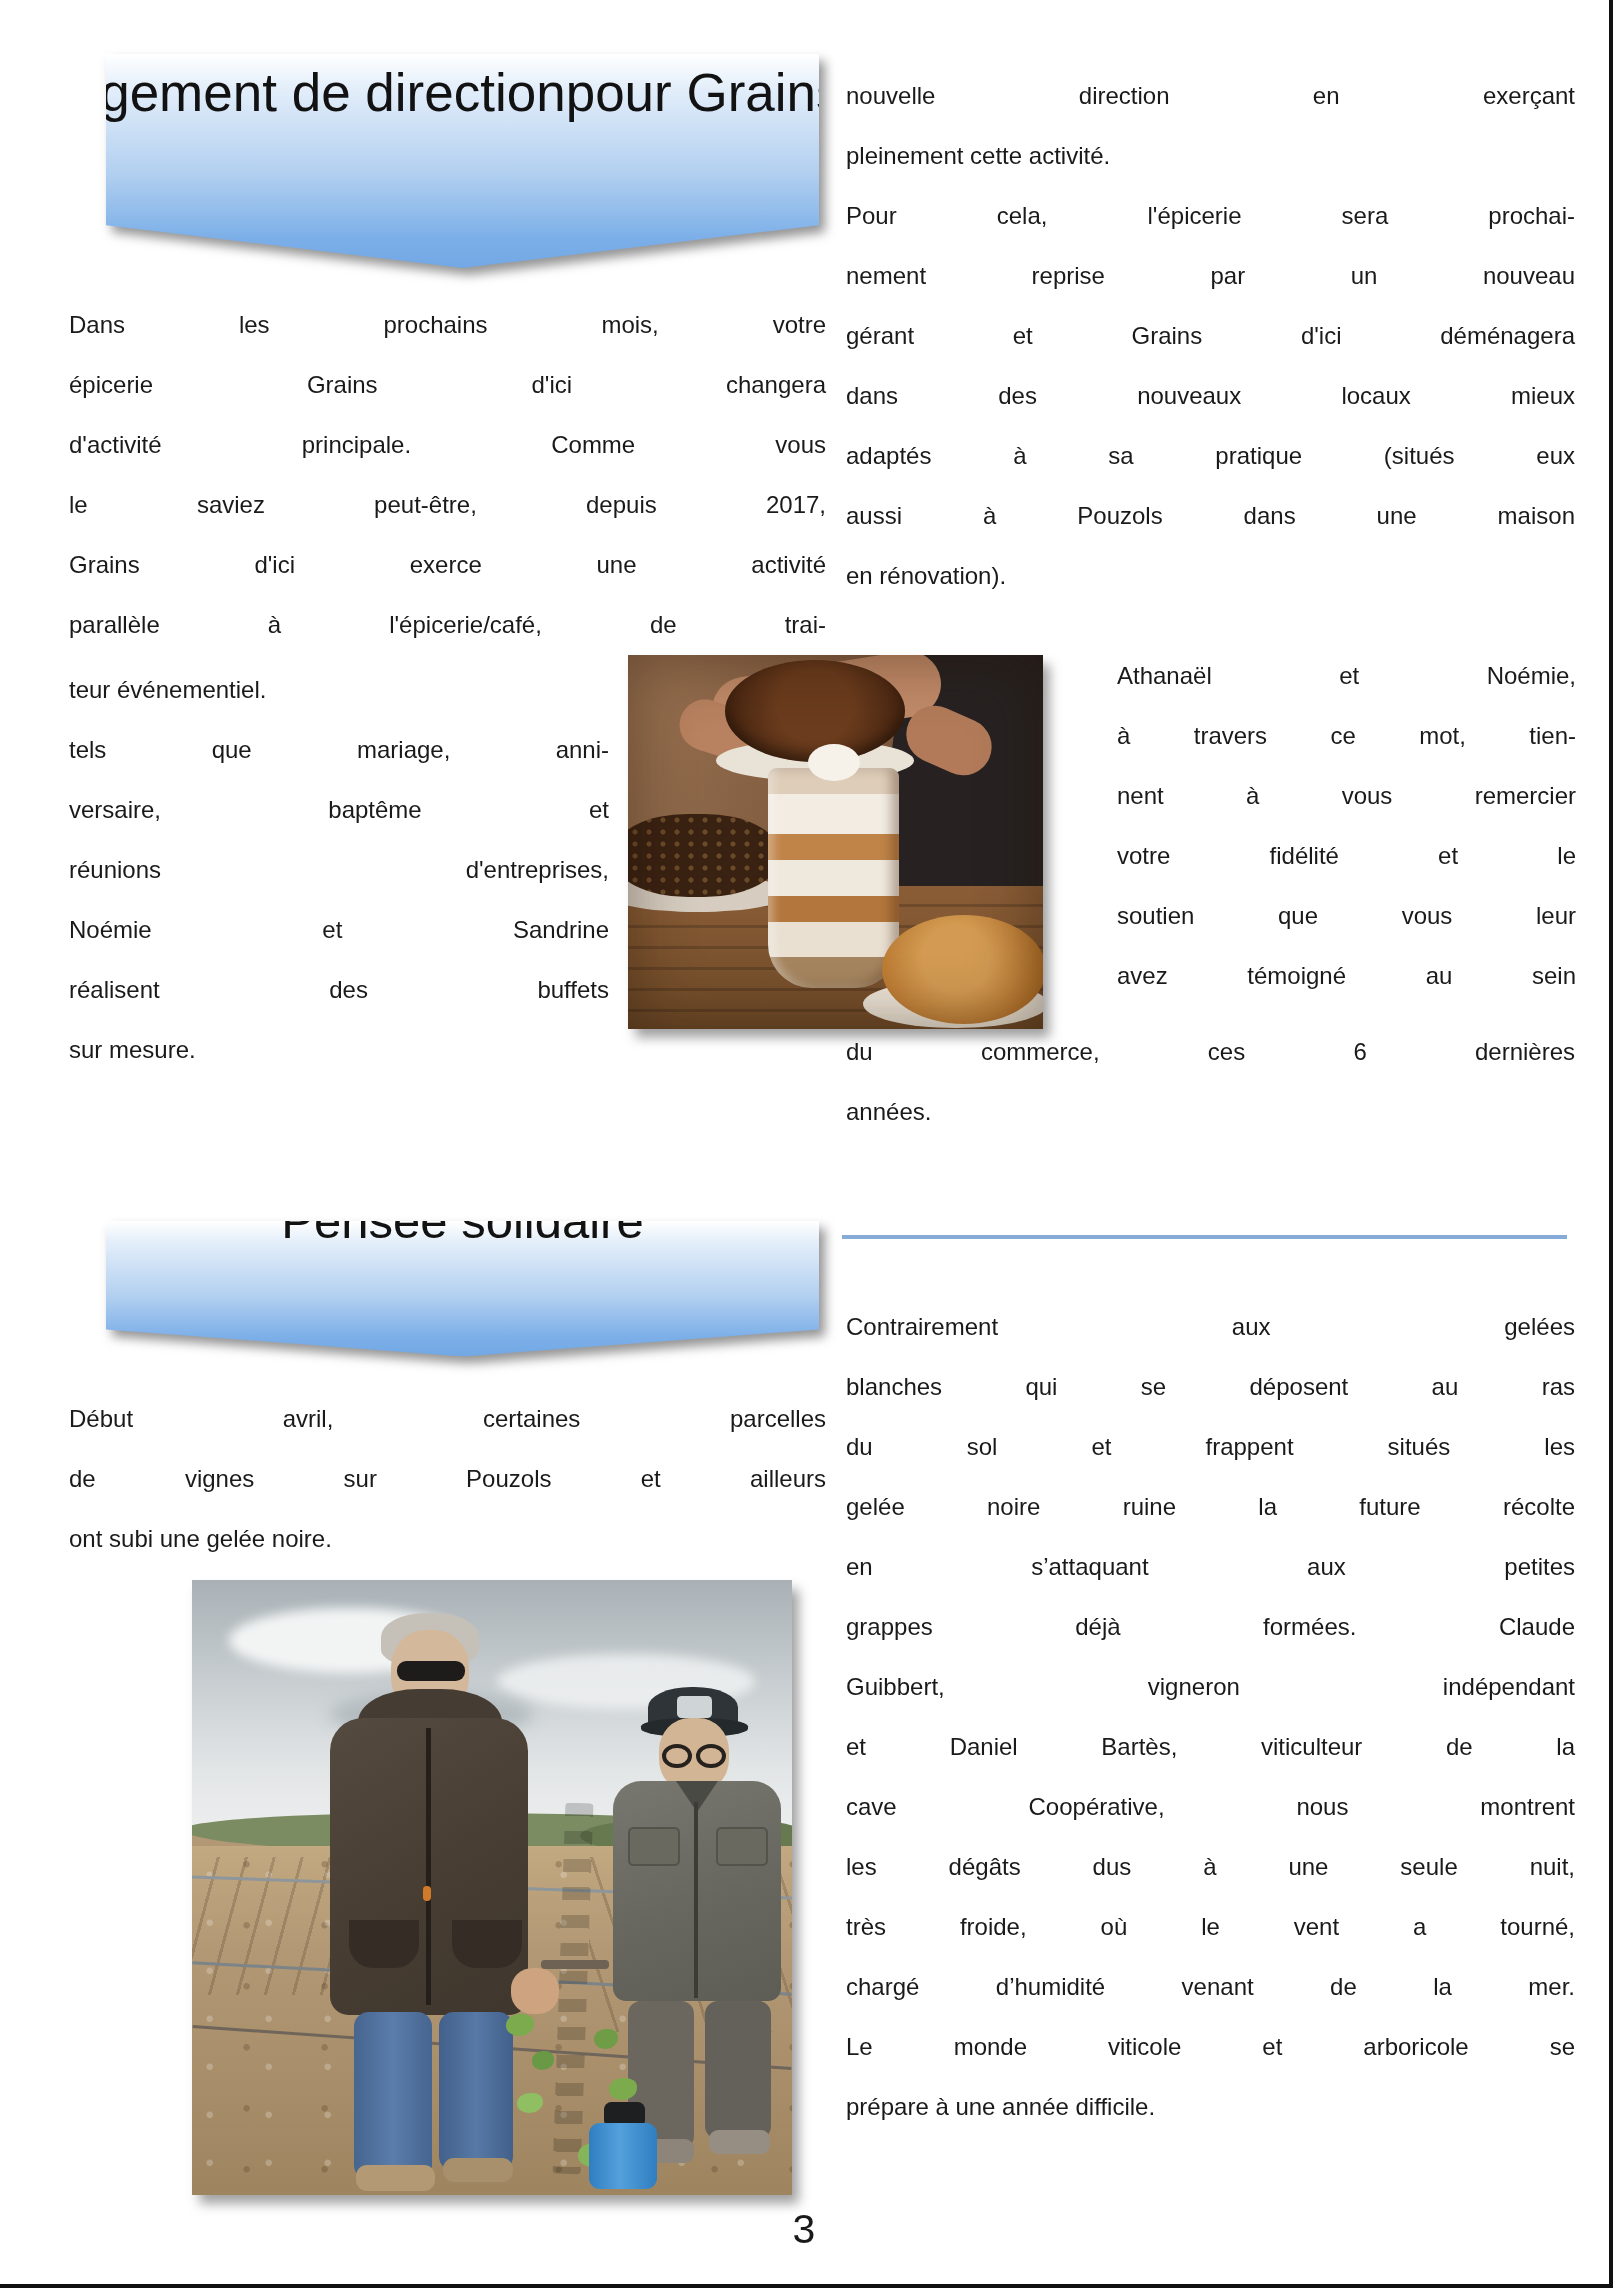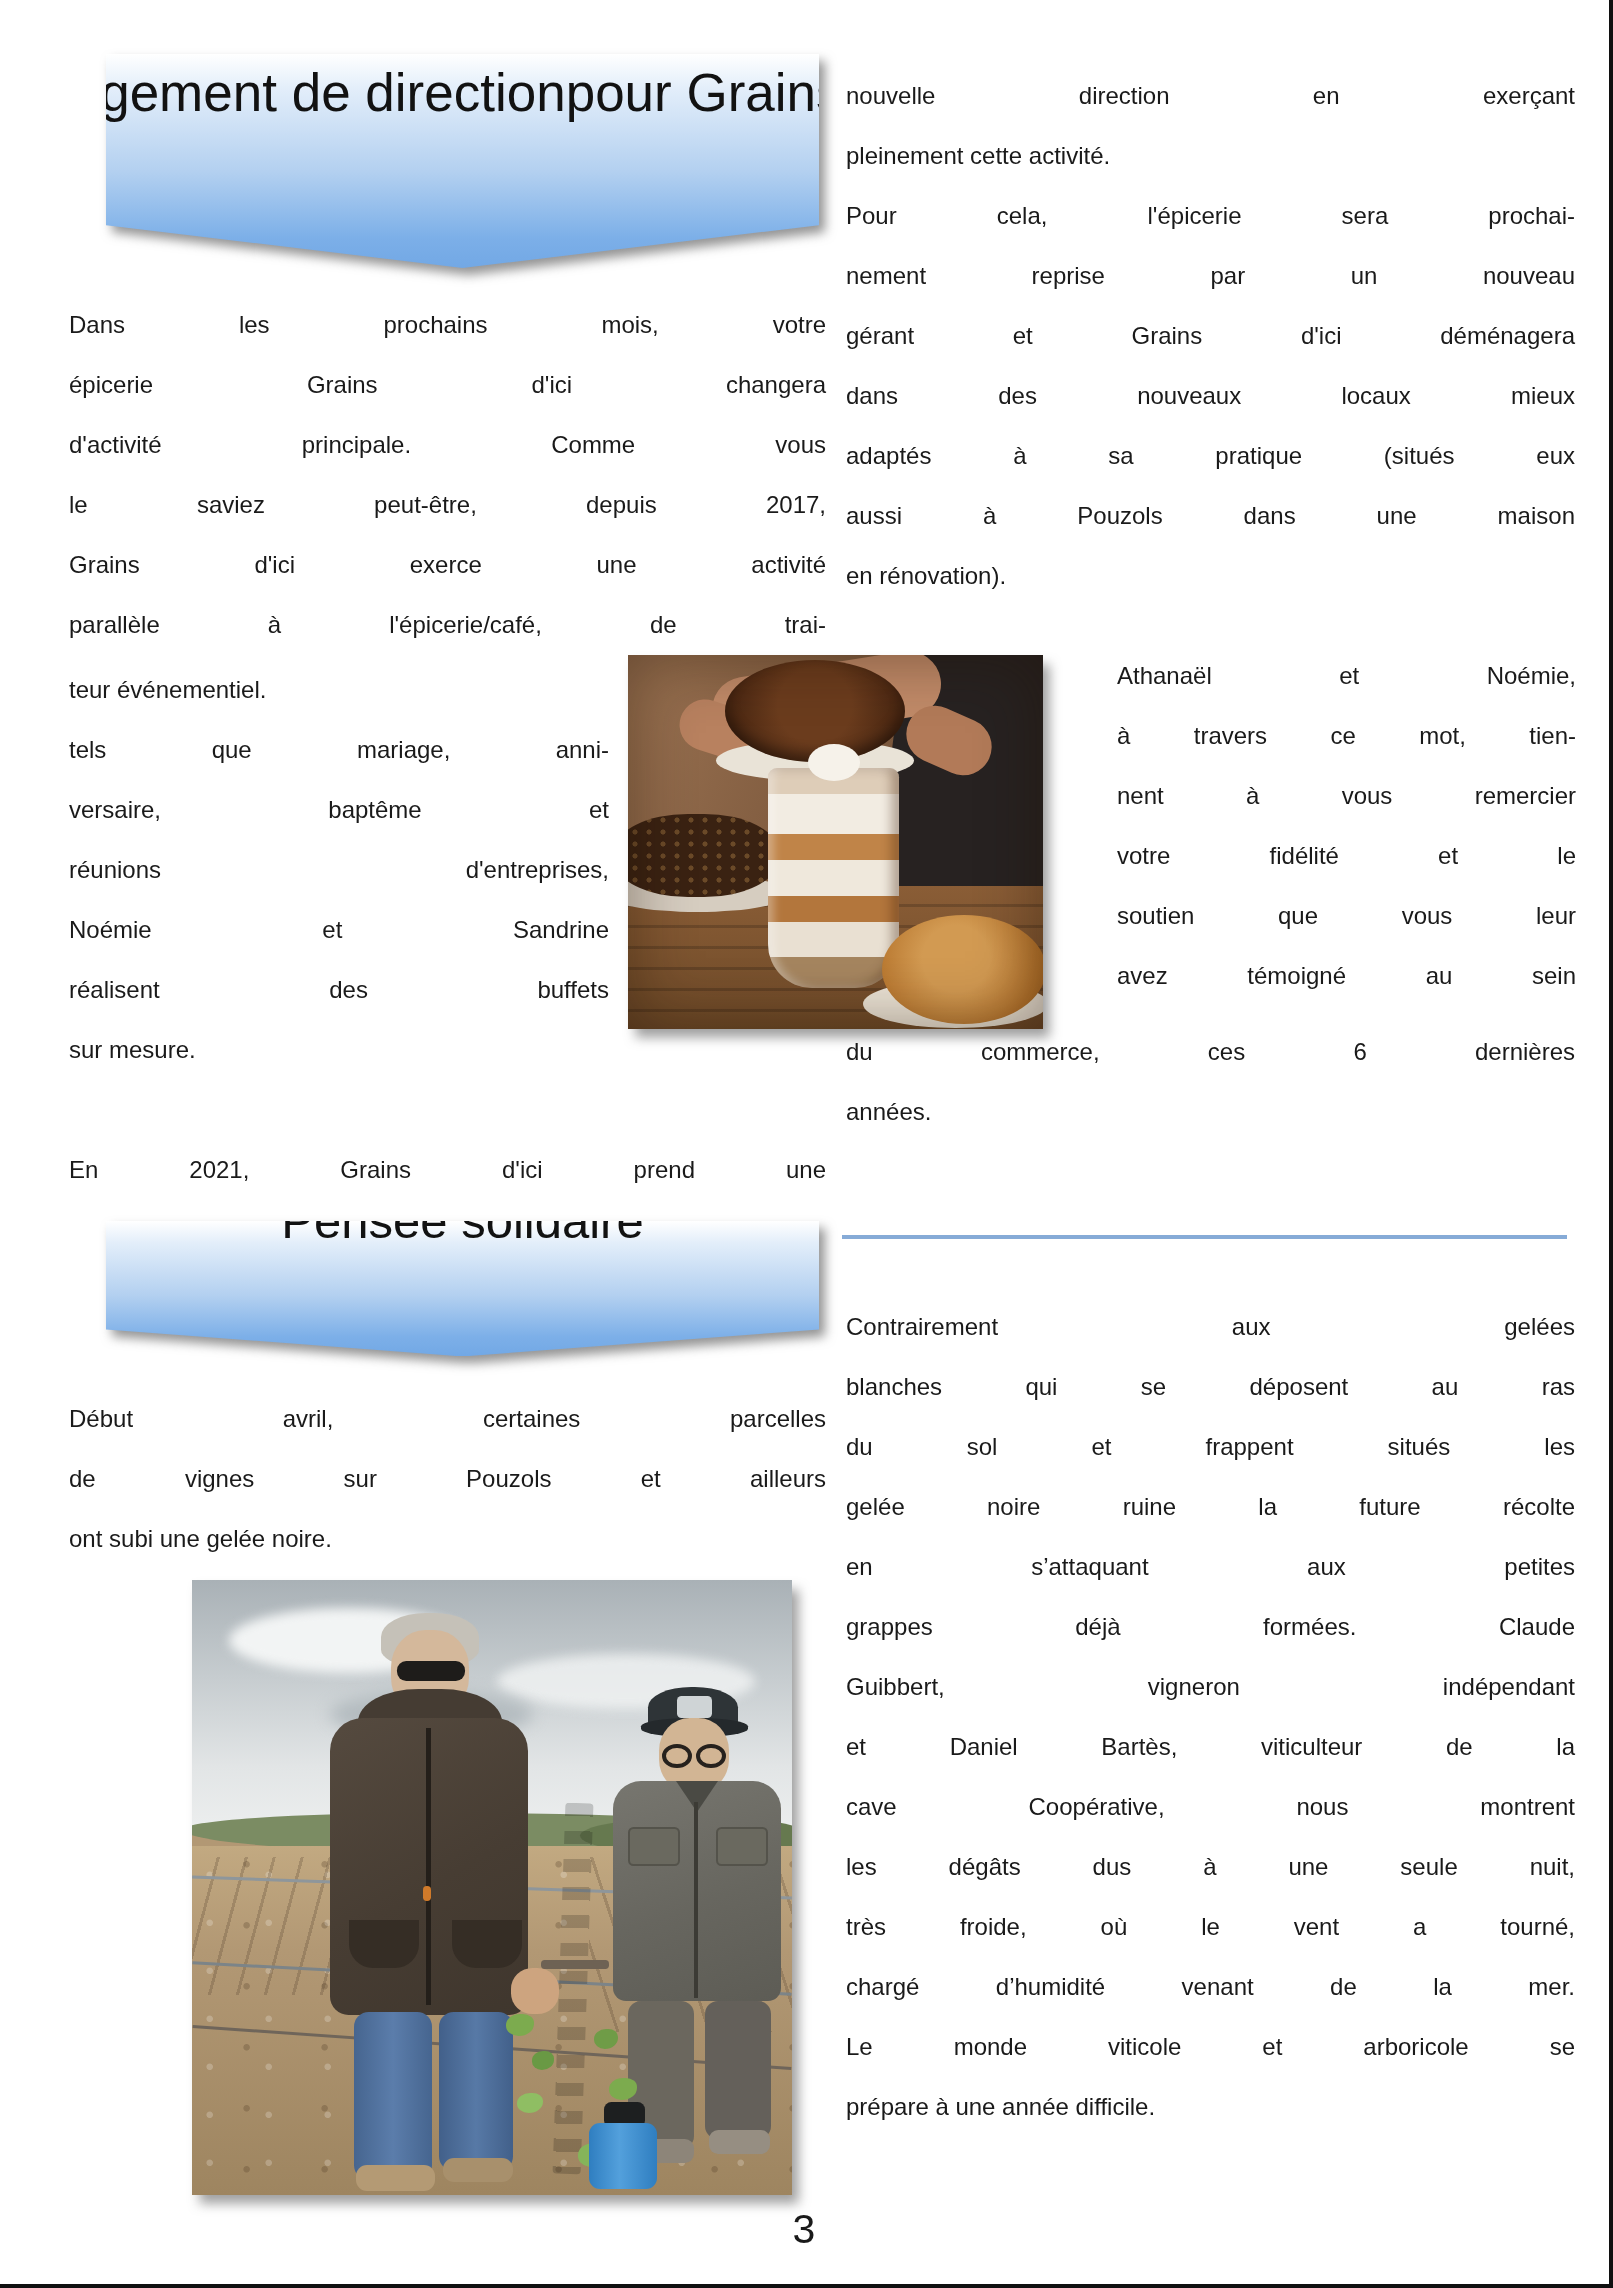--- a/index.html
+++ b/index.html
@@ -170,23 +170,20 @@
     </div>
   <div class="para p-left2">
       <div class="jline plain">teur événementiel.</div>
       <div class="jline">tels que mariage, anni-</div>
       <div class="jline">versaire, baptême et</div>
       <div class="jline">réunions d'entreprises,</div>
       <div class="jline">Noémie et Sandrine</div>
       <div class="jline">réalisent des buffets</div>
       <div class="jline plain">sur mesure.</div>
     </div>
-  <div class="para p-left3">
-      <div class="jline">En 2021, Grains d'ici prend une</div>
-    </div>
 
   <div class="photo dessert">
     <div class="abs d-apron"></div>
     <div class="abs d-board"></div>
     <div class="abs d-arm1"></div>
     <div class="abs d-hand1"></div>
     <div class="abs d-arm2"></div>
     <div class="abs d-plate1"></div>
     <div class="abs d-pie"></div>
     <div class="abs d-cakeplate"></div>

